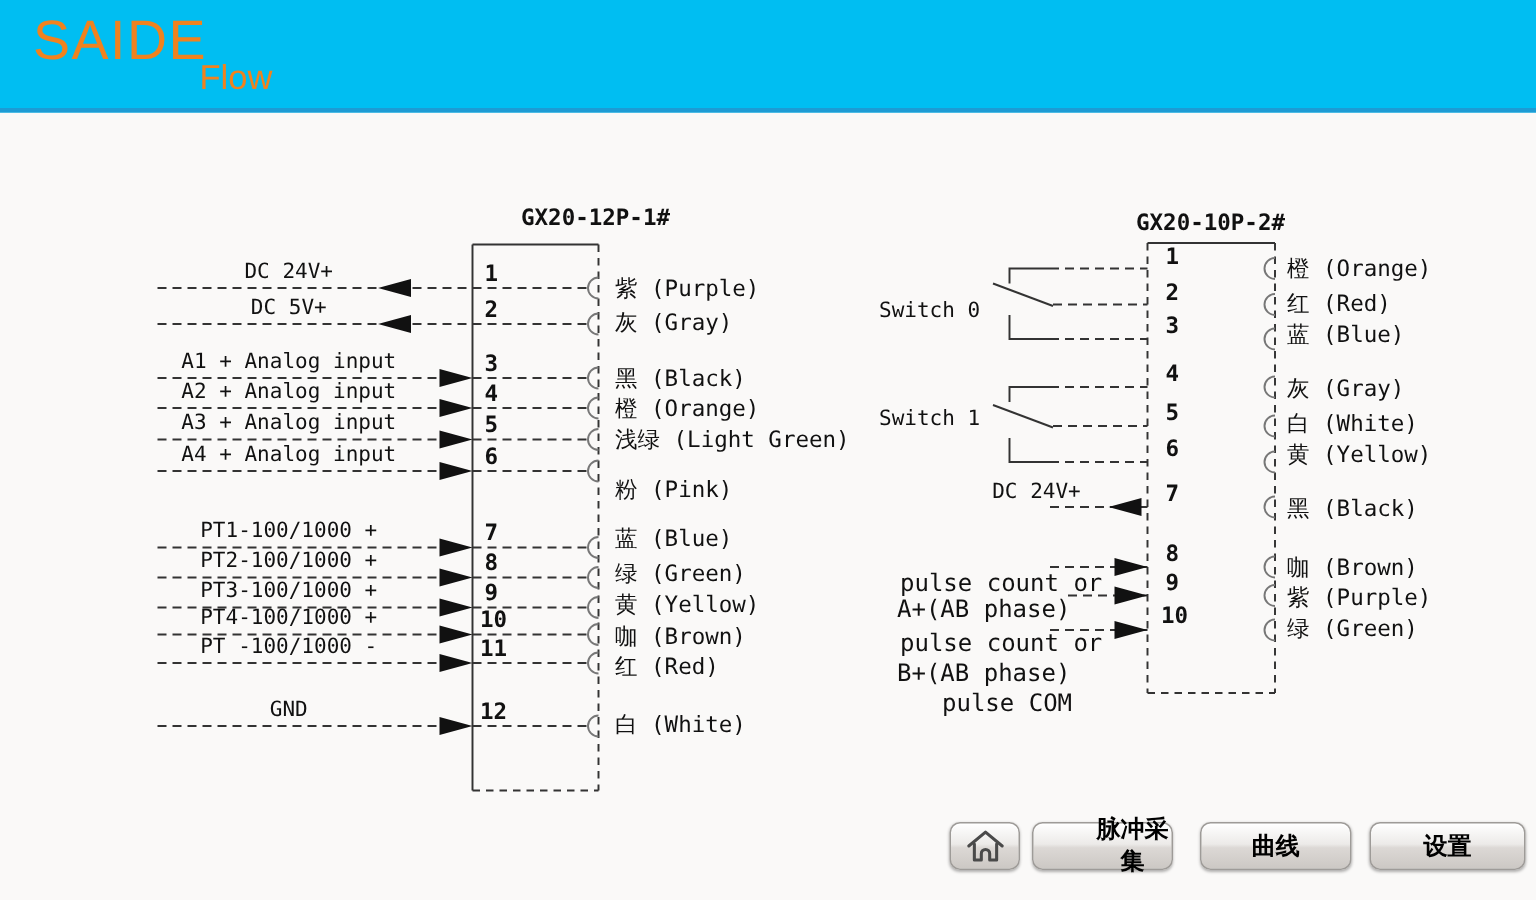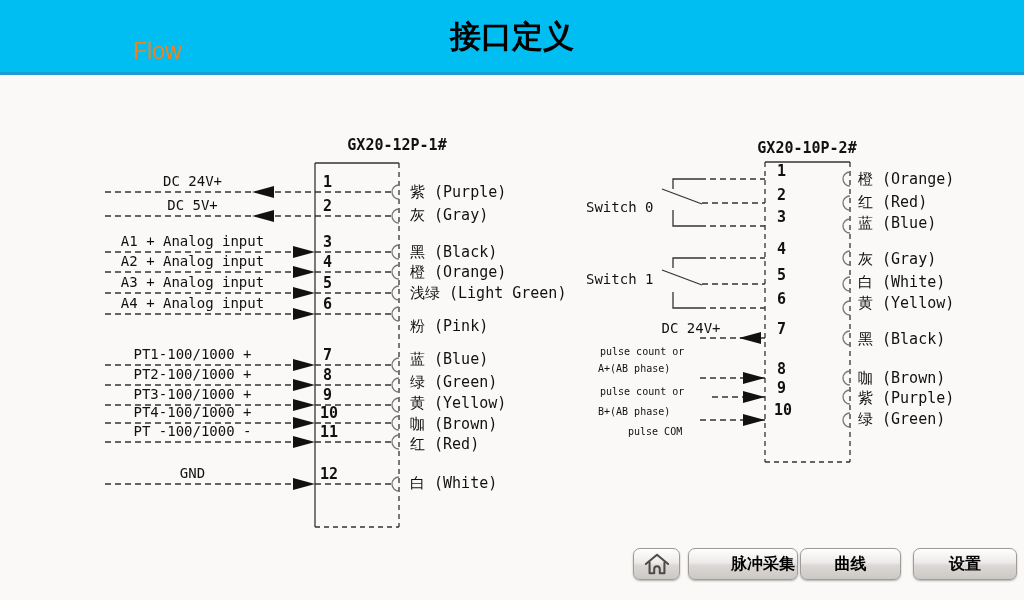--- a/index.html
+++ b/index.html
@@ -15,37 +15,37 @@
               font-size:31px;font-weight:700;color:#000;}
   .datetime{position:absolute;right:10px;top:40px;font-size:17px;color:#0a0a0a;}
   
   .t{position:absolute;font-family:"DejaVu Sans Mono","Liberation Mono",monospace;
      color:#111;white-space:nowrap;line-height:1;}
   .conn-title{font-size:15px;font-weight:600;text-align:center;}
   .sig{left:105px;width:175px;text-align:center;font-size:14px;}
   .num{width:30px;font-size:15px;font-weight:700;}
   .wire{font-size:15px;}
   .aux{font-size:14px;}
-  .pulse{font-size:10px;}
+  .pulse{font-size:16px;margin-top:34px;}
   
   .btn{position:absolute;top:548px;height:32px;border:1px solid #9e9b98;border-radius:7px;
        background:linear-gradient(180deg,#ffffff 0%,#eceae8 46%,#dcd8d5 54%,#ccc8c4 100%);
        box-shadow:0 1px 2px rgba(0,0,0,.30), inset 0 1px 0 #ffffff;
        font-family:"Liberation Sans",sans-serif;font-size:16px;font-weight:700;color:#000;
        display:flex;align-items:center;justify-content:center;padding:0;cursor:pointer;}
   svg.diagram{position:absolute;left:0;top:0;pointer-events:none;}
 </style>
 </head>
 <body>
 
 <div class="screen">
 
   <div class="header">
+    <span class="logo-main">SAIDE</span>
     <span class="logo-sub">Flow</span>
-    <h1 class="page-title">接口定义</h1>
   </div>
 
   <svg class="diagram" width="1024" height="600" viewBox="0 0 1024 600" stroke="#333" stroke-width="1.3" fill="none">
 
     <g>
       <line x1="315" y1="163" x2="399" y2="163"></line>
       <line x1="315" y1="163" x2="315" y2="527"></line>
       <line x1="399" y1="163" x2="399" y2="527" stroke-dasharray="5 4"></line>
       <line x1="315" y1="527" x2="399" y2="527" stroke-dasharray="5 4"></line>
     </g>
@@ -222,17 +222,17 @@
   <span class="t pulse" style="left:600px;top:387px;">pulse count or</span>
   <span class="t pulse" style="left:598px;top:407px;">B+(AB phase)</span>
   <span class="t pulse" style="left:628px;top:427px;">pulse COM</span>
 
   <button class="btn" style="left:633px;width:47px;">
     <svg width="30" height="26" viewBox="0 0 32 28" fill="none" stroke="#4a4a4a" stroke-width="2.2" stroke-linejoin="round" stroke-linecap="round">
       <path d="M4 14 L16 4 L28 14"></path>
       <path d="M8 12.5 V24 H13 V19.5 a3 3 0 0 1 6 0 V24 H24 V12.5"></path>
     </svg>
   </button>
-  <button class="btn" style="left:688px;width:110px;padding-left:40px;">脉冲采集</button>
+  <button class="btn" style="left:688px;width:94px;padding-left:40px;">脉冲采集</button>
   <button class="btn" style="left:800px;width:101px;">曲线</button>
   <button class="btn" style="left:913px;width:104px;">设置</button>
 
 </div>
 
 </body></html>

